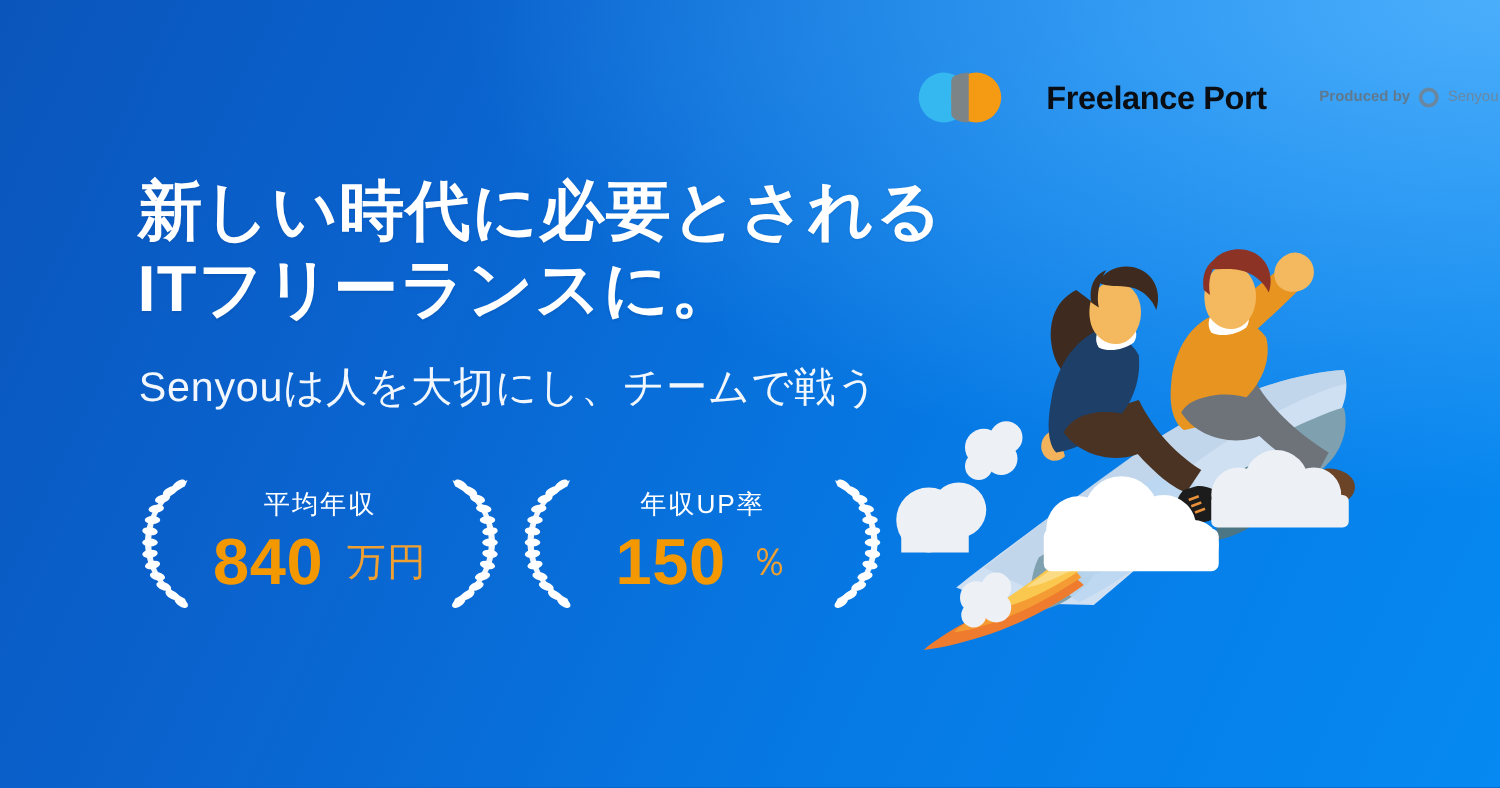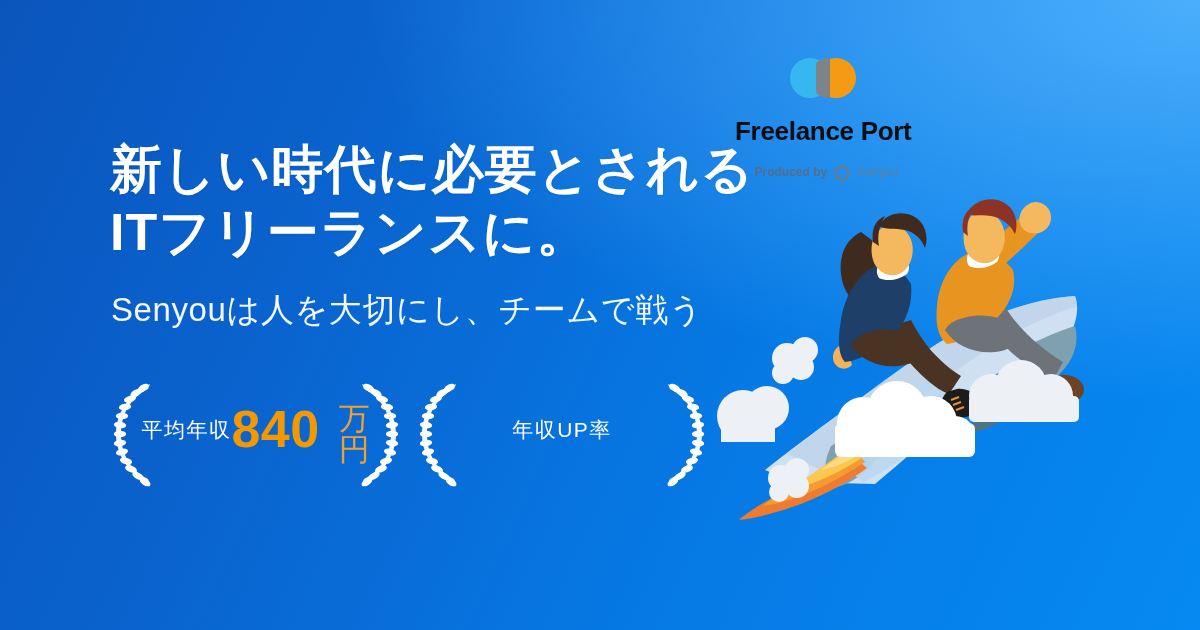--- a/index.html
+++ b/index.html
@@ -15,21 +15,21 @@
     width:1200px; height:630px;
     overflow:hidden;
     background:
       radial-gradient(120% 110% at 100% 0%, #4BAEFB 0%, rgba(75,174,251,0) 58%),
       linear-gradient(115deg, #0A55BC 0%, #0A63CE 28%, #0679E4 62%, #0689F2 100%);
   }
 
   
   #brand-bar {
     position:absolute; top:58px; left:735px;
-    display:flex; align-items:center; gap:18px;flex-direction:column;
+    display:flex; align-items:center; gap:36px;
   }
   .logo-mark { position:relative; width:66px; height:40px; flex:0 0 auto; }
   .logo-mark .c { position:absolute; top:0; width:40px; height:40px; border-radius:50%; }
   .logo-mark .c-blue   { left:0;  background:#35B7F0; }
   .logo-mark .c-orange { left:26px; background:#F59B13; }
   .logo-mark .c-mix {
     left:26px; width:14px; height:40px;
     border-radius:40px 0 0 40px / 50% 0 0 50%;
     background:#7D8487;
   }
@@ -65,28 +65,28 @@
   }
 
   
   #stats { position:absolute; left:110px; top:378px; display:flex; gap:14px; }
   .stat { position:relative; width:292px; height:112px; }
   .wreath { position:absolute; top:0; width:46px; height:112px; }
   .wreath.left  { left:0; }
   .wreath.right { right:0; transform:scaleX(-1); }
   .stat-body {
     position:absolute; left:46px; right:46px; top:0; bottom:0;
-    display:flex; flex-direction:row; align-items:center; justify-content:center;
+    display:flex; flex-direction:column; align-items:center; justify-content:center;
   }
   .stat-label {
     color:#FFFFFF; font-size:21px; letter-spacing:1.5px;
     line-height:1; margin-bottom:10px; white-space:nowrap;
   }
   .stat-value-row {
-    display:flex; align-items:flex-start; gap:19px; line-height:1;
+    display:flex; align-items:center; gap:19px; line-height:1;
   }
   .stat-number {
     color:#F39800; font-weight:bold; font-size:52px; letter-spacing:0.5px;
   }
   .stat-unit {
     color:#F0A030; font-size:31px; letter-spacing:1px;
   }
 
   
   #illustration {
@@ -199,20 +199,24 @@
               <ellipse cx="21" cy="91" rx="6.2" ry="3.2" transform="rotate(20 21 91)"></ellipse>
               <ellipse cx="28" cy="98" rx="6.2" ry="3.2" transform="rotate(28 28 98)"></ellipse>
               <ellipse cx="35" cy="104" rx="6.2" ry="3.2" transform="rotate(34 35 104)"></ellipse>
             </g>
           </g>
         </svg>
       </span>
 
       <div class="stat-body">
         <span class="stat-label">年収UP率</span>
+        <span class="stat-value-row">
+          <span class="stat-number">150</span>
+          <span class="stat-unit">％</span>
+        </span>
       </div>
 
       <span class="wreath right">
         <svg viewBox="0 0 46 112" aria-hidden="true">
           <g fill="#ffffff">
             <path d="M40 6 C18 16 6 36 6 56 C6 76 18 96 40 106 L38 101 C20 92 11 75 11 56 C11 37 20 20 38 11 Z" opacity=".95"></path>
             <g>
               <ellipse cx="33" cy="10" rx="6.2" ry="3.2" transform="rotate(-34 33 10)"></ellipse>
               <ellipse cx="26" cy="15" rx="6.2" ry="3.2" transform="rotate(-26 26 15)"></ellipse>
               <ellipse cx="20" cy="21" rx="6.2" ry="3.2" transform="rotate(-16 20 21)"></ellipse>

